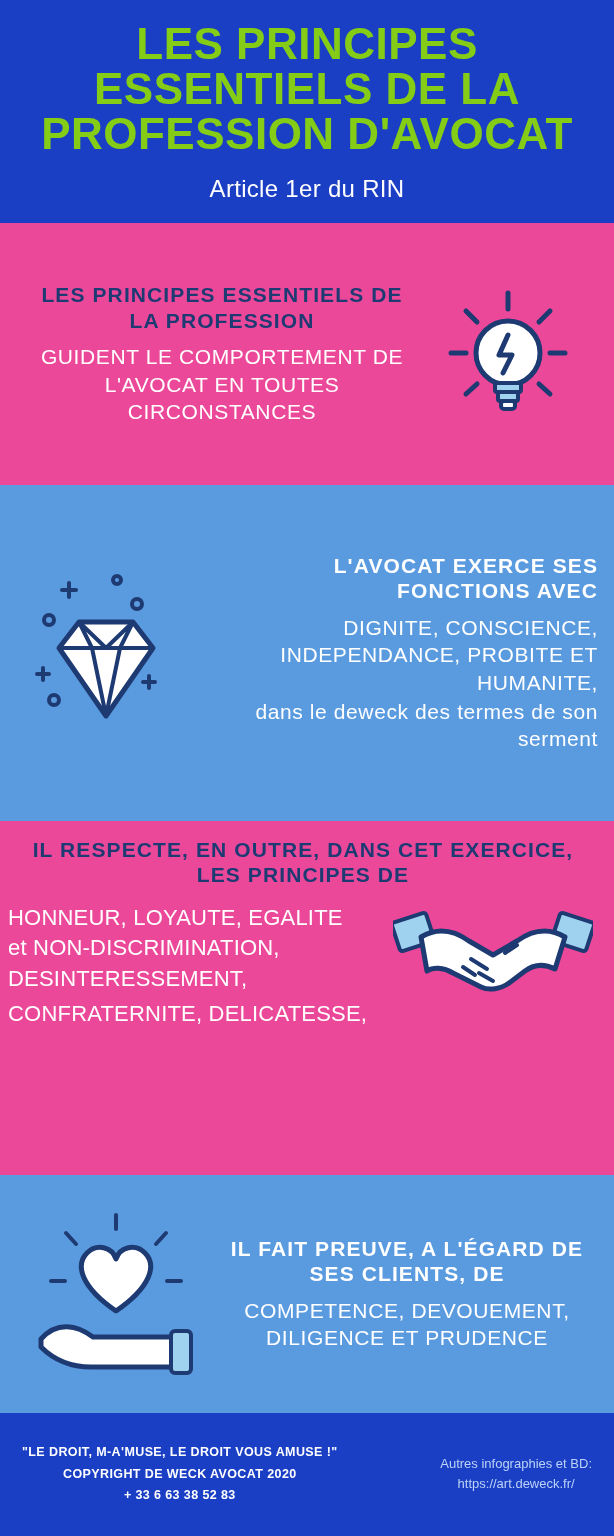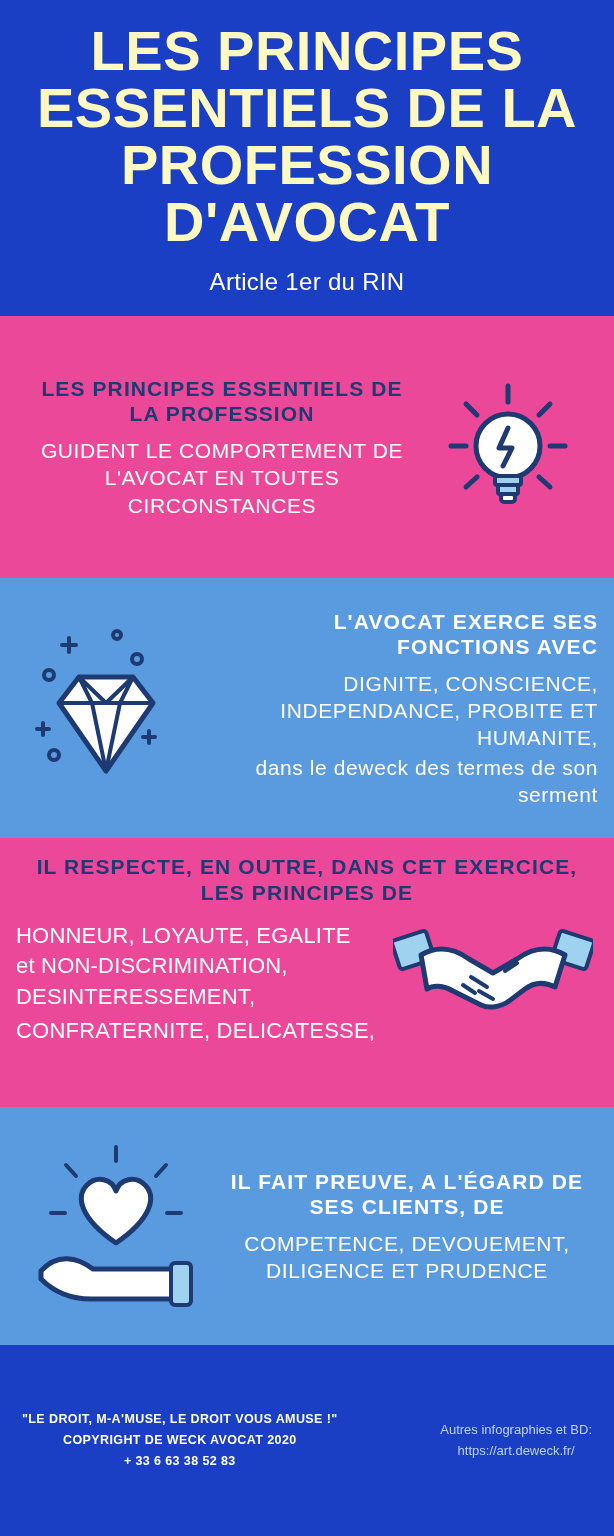--- a/index.html
+++ b/index.html
@@ -18,22 +18,22 @@
     flex-direction: column;
   }
 
   
   .header {
     background: #1a3fc4;
     padding: 22px 20px 20px 20px;
     text-align: center;
   }
   .header h1 {
-    color: #fef9c3;
-    font-size: 56px;
+    color: #84cc16;
+    font-size: 44px;
     line-height: 1.02;
     font-weight: bold;
     letter-spacing: 0.5px;
     text-transform: uppercase;
   }
   .header .subtitle {
     color: #ffffff;
     font-size: 24px;
     font-weight: normal;
     margin-top: 18px;
@@ -79,22 +79,22 @@
     text-transform: uppercase;
   }
 
   .t-center { text-align: center; }
   .t-right  { text-align: right; }
   .t-left   { text-align: left; }
 
   
   #section-1 { height: 262px; }
   #section-1 .sec-text { padding-left: 10px; }
-  #section-2 { height: 260px; }
-  #section-3 { height: 269px; }
+  #section-2 { height: 336px; }
+  #section-3 { height: 354px; padding-left: 8px; }
   #section-4 { height: 238px; }
 
   #section-3 .body-line { font-size: 22px; letter-spacing: 0.2px; }
   #section-2 .body-line { font-size: 21px; }
 
   
   .footer {
     background: #1a3fc4;
     flex: 1 1 auto;
     display: flex;

